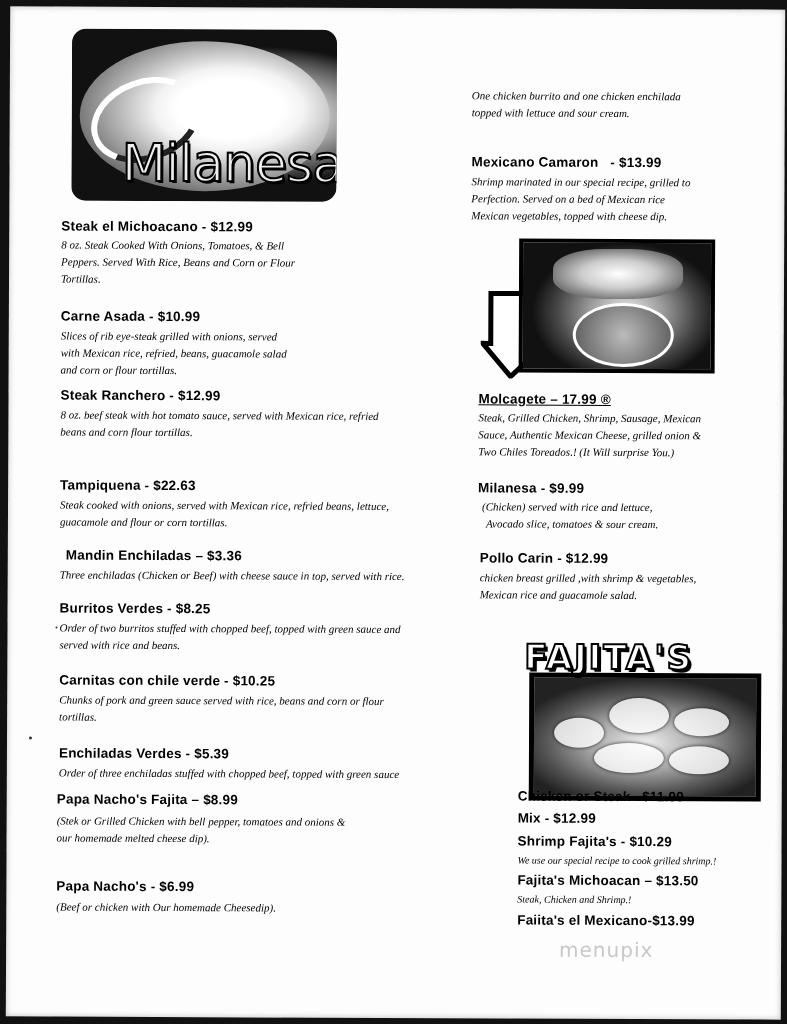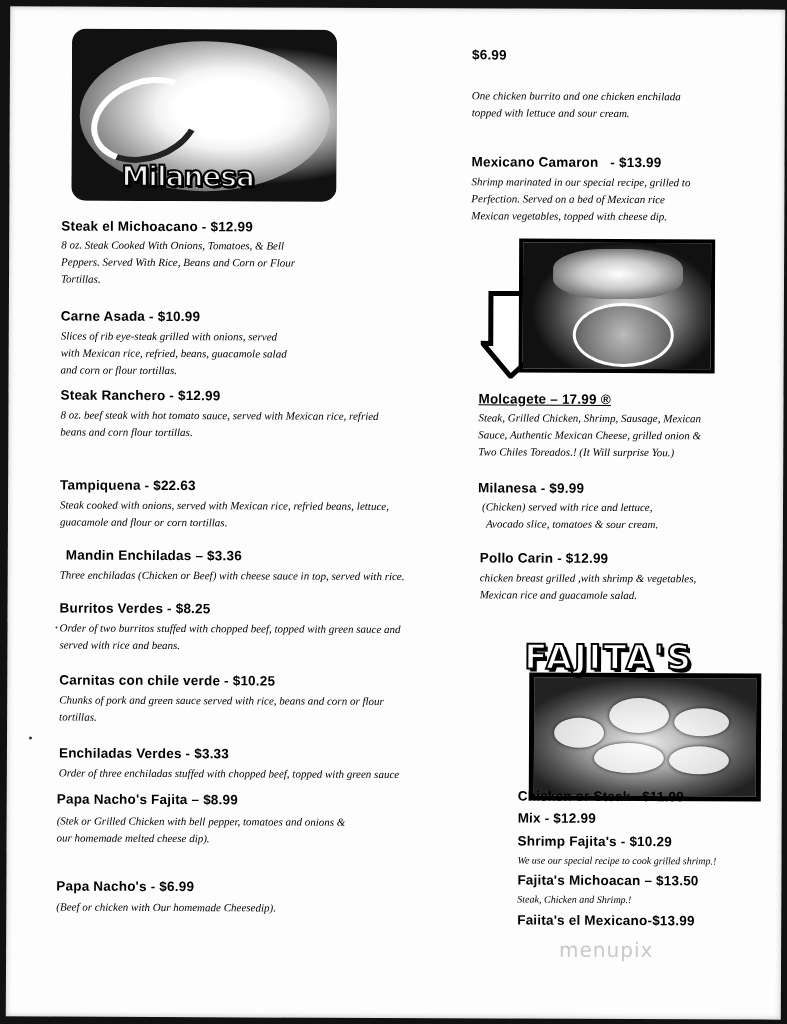--- a/index.html
+++ b/index.html
@@ -38,21 +38,21 @@
     background: radial-gradient(ellipse at 60% 45%, #fafafa 0%, #d8d8d8 35%, #8a8a8a 65%, #333 100%);
     filter: contrast(1.3);
   }
   .milanesa-swirl {
     position: absolute; left: 18px; top: 50px; width: 100px; height: 70px;
     border: 6px solid #fff; border-radius: 50%; border-right-color: transparent; border-bottom-color: #222;
     transform: rotate(-20deg);
   }
   .milanesa-label {
     position: absolute; left: 50px; bottom: 8px;
-    font-family: "DejaVu Sans", sans-serif; font-weight: bold; font-size: 28px;
+    font-family: "DejaVu Sans", sans-serif; font-weight: normal; font-size: 52px;
     color: #eee; letter-spacing: -1px;
     -webkit-text-stroke: 2px #000;
     text-shadow: 2px 2px 0 #000, -1px -1px 0 #666;
   }
   .molcajete-photo {
     left: 510px; top: 230px; width: 188px; height: 126px; border: 4px solid #000;
     background: radial-gradient(ellipse 50% 55% at 55% 55%, #eee 0%, #999 40%, #444 75%, #111 100%);
   }
   .molcajete-bowl {
     position: absolute; left: 50px; top: 60px; width: 95px; height: 58px; border-radius: 50%;
@@ -135,38 +135,37 @@
     <div>Order of two burritos stuffed with chopped beef, topped with green sauce and</div>
     <div>served with rice and beans.</div>
   </div>
 
   <div class="title" style="left:52px;top:666px;">Carnitas con chile verde - $10.25</div>
   <div class="desc" style="left:52px;top:685px;width:380px;">
     <div>Chunks of pork and green sauce served with rice, beans and corn or flour</div>
     <div>tortillas.</div>
   </div>
 
-  <div class="title" style="left:52px;top:739px;">Enchiladas Verdes - $3.33</div>
+  <div class="title" style="left:52px;top:739px;">Enchiladas Verdes - $5.39</div>
   <div class="desc" style="left:52px;top:758px;width:400px;">
     <div>Order of three enchiladas stuffed with chopped beef, topped with green sauce</div>
   </div>
 
   <div class="title" style="left:50px;top:785px;">Papa Nacho's Fajita – $8.99</div>
   <div class="desc" style="left:50px;top:806px;width:380px;">
     <div>(Stek or Grilled Chicken with bell pepper, tomatoes and onions &amp;</div>
     <div>our homemade melted cheese dip).</div>
   </div>
 
   <div class="title" style="left:50px;top:872px;">Papa Nacho's - $6.99</div>
   <div class="desc" style="left:50px;top:892px;width:380px;">
     <div>(Beef or chicken with Our homemade Cheesedip).</div>
   </div>
 
   <div class="title" style="left:462px;top:36px;line-height:22px;">
-    <div>$6.99</div>
   </div>
   <div class="desc" style="left:462px;top:79px;width:290px;">
     <div>One chicken burrito and one chicken enchilada</div>
     <div>topped with lettuce and sour cream.</div>
   </div>
 
   <div class="title" style="left:462px;top:146px;white-space:pre;">Mexicano Camaron   - $13.99</div>
   <div class="desc" style="left:462px;top:165px;width:290px;">
     <div>Shrimp marinated in our special recipe, grilled to</div>
     <div>Perfection. Served on a bed of Mexican rice</div>

